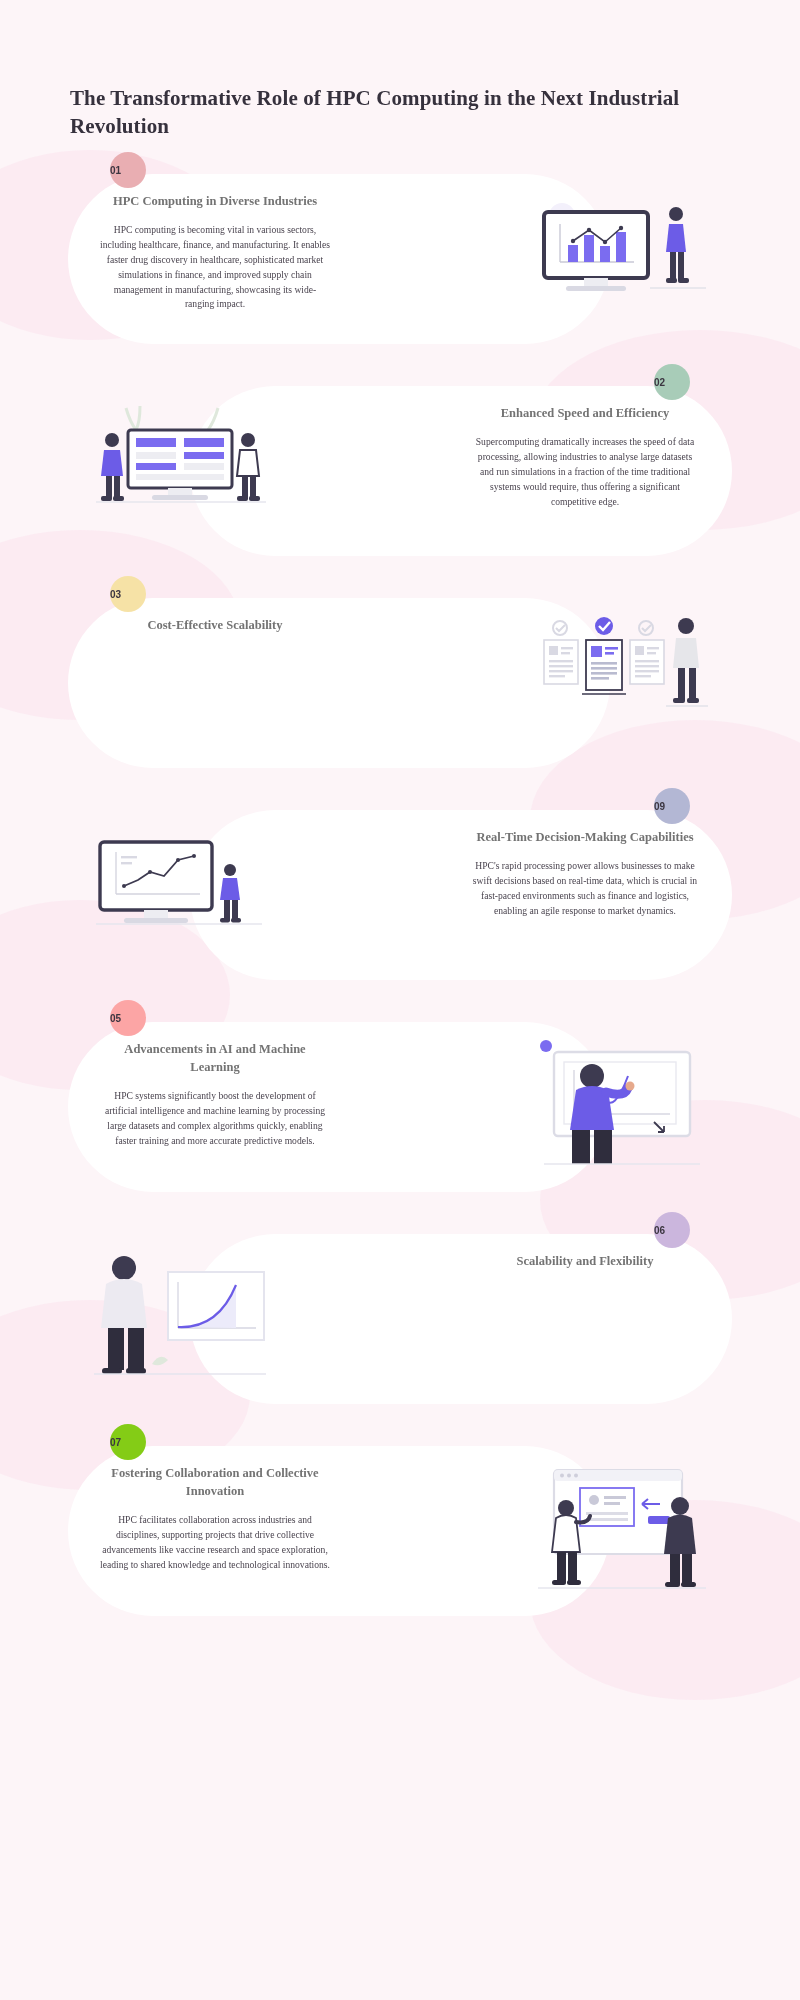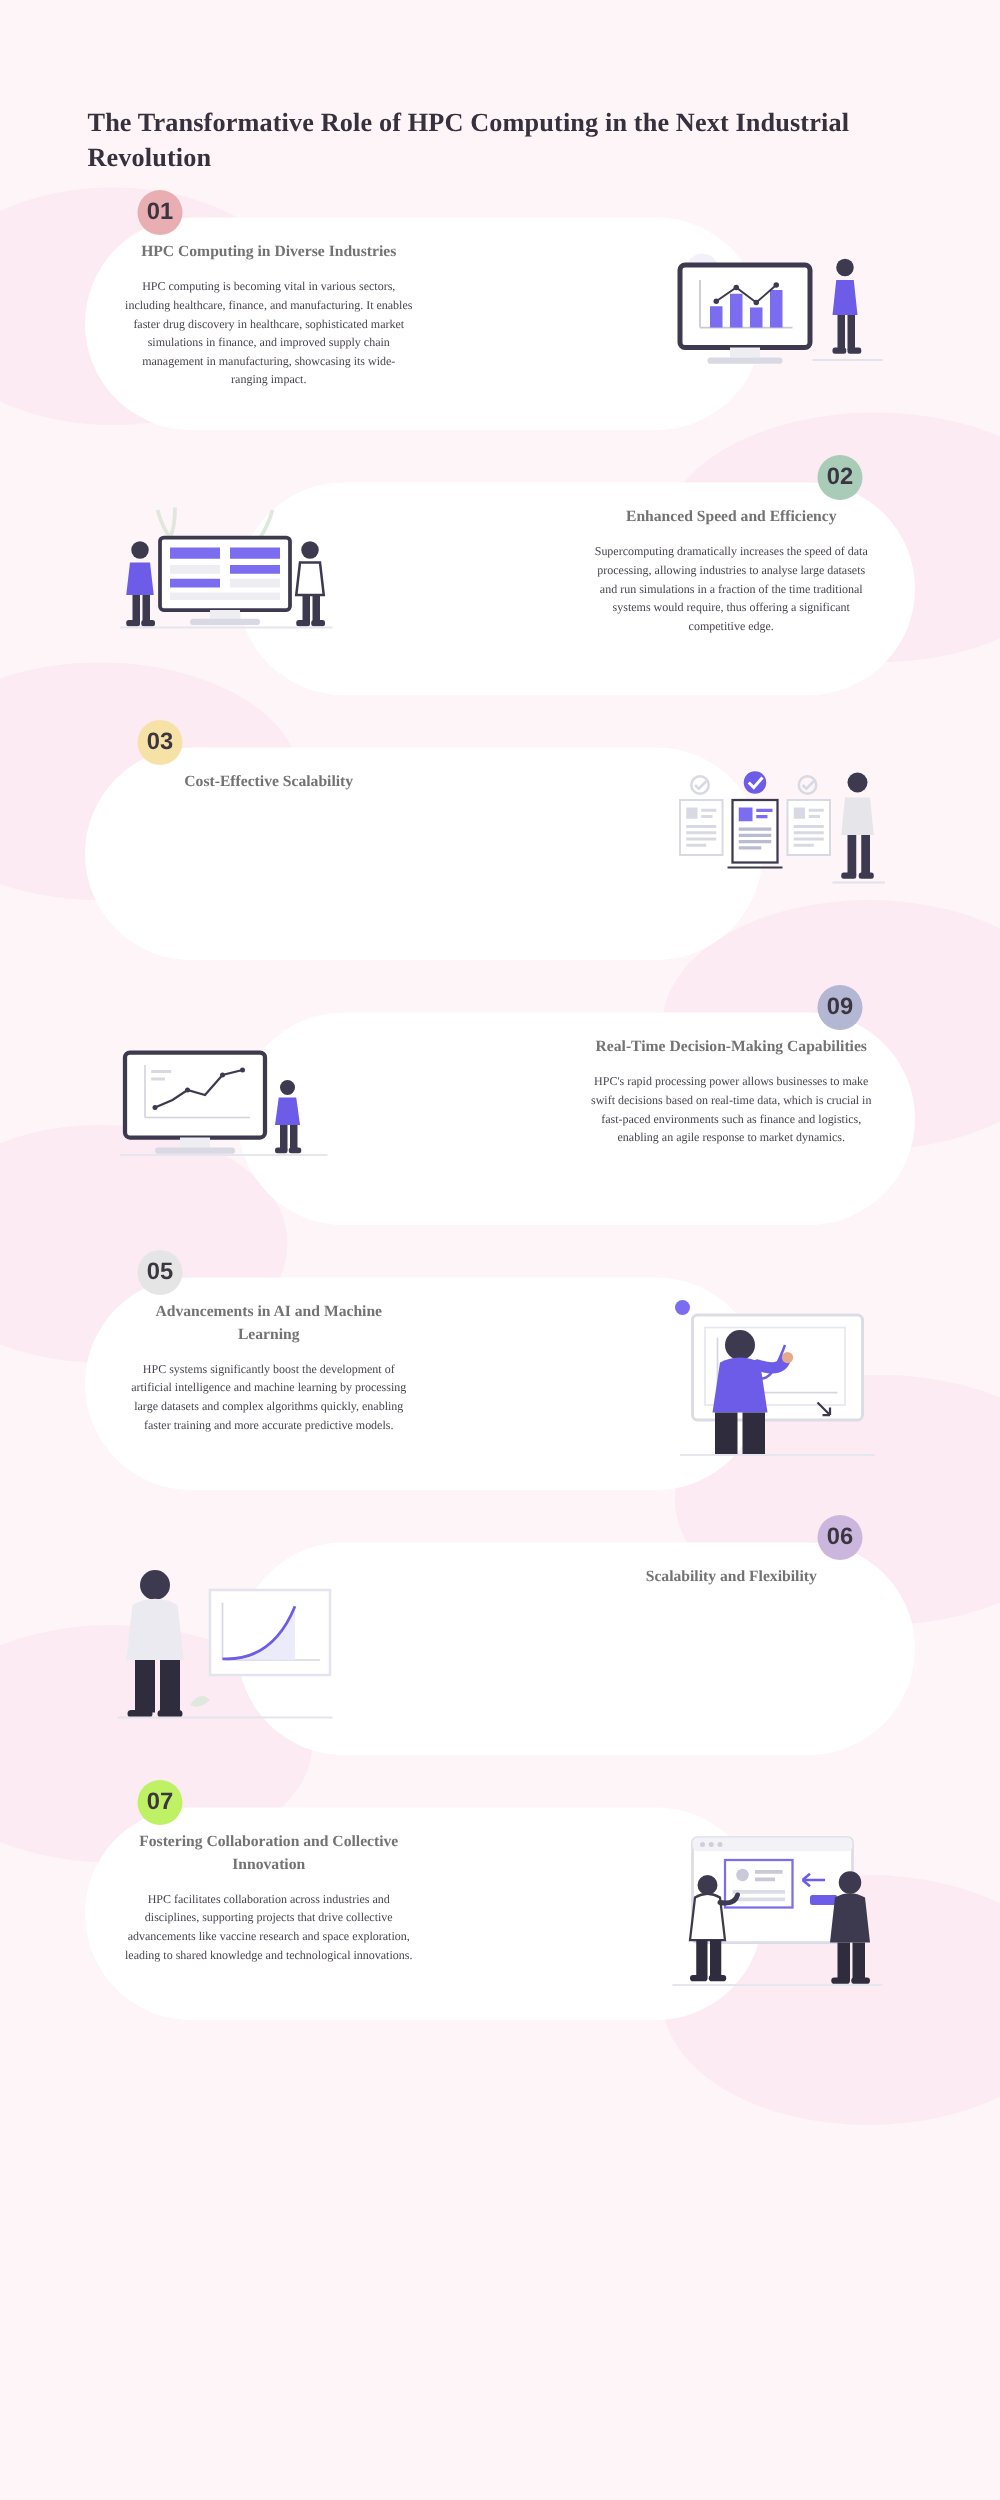--- a/index.html
+++ b/index.html
@@ -59,23 +59,23 @@
     top: 22px;
     height: 170px;
   }
   .card.left  { left: 68px;  right: 190px; }
   .card.right { left: 190px; right: 68px;  }
 
   .badge {
     position: absolute;
     width: 36px; height: 36px;
     border-radius: 50%;
-    display: flex; align-items: center; justify-content: center;
+    display: flex; align-items: center; 
     font-family: "Liberation Sans", sans-serif;
-    font-size: 19px;
+    font-size: 10px;
     font-weight: bold;
     color: #3b3540;
     top: 0;
     z-index: 5;
   }
   .badge.left  { left: 110px; }
   .badge.right { right: 110px; }
 
   .text-col {
     position: absolute;
@@ -285,21 +285,21 @@
   <path d="M133 54 h14 l3 22 h-20 z" fill="#6c5ce7"></path>
   <path d="M134 76 h6 v20 h-6 z M142 76 h6 v20 h-6 z" fill="#3d3a50"></path>
   <rect x="130" y="94" width="10" height="4.5" rx="2" fill="#3d3a50"></rect>
   <rect x="141" y="94" width="10" height="4.5" rx="2" fill="#3d3a50"></rect>
   <line x1="6" y1="100" x2="172" y2="100" stroke="#e6e6ee" stroke-width="1.6"></line>
 </svg>
     </div>
     </div>
     <div class="section" style="top: 1000px;">
     <div class="card left"></div>
-    <div class="badge left" style="background:#e5e5e5">
+    <div class="badge left" style="background:#fca5a5">
       <span>05</span>
     </div>
     <div class="text-col left">
       <div class="sec-title">Advancements in AI and Machine Learning</div>
       <div class="sec-body">HPC systems significantly boost the development of artificial intelligence and machine learning by processing large datasets and complex algorithms quickly, enabling faster training and more accurate predictive models.</div>
     </div>
     <div class="art right">
 
 <svg width="180" height="130" viewBox="0 0 180 130">
   <circle cx="16" cy="10" r="6" fill="#7b6cf0"></circle>
@@ -339,21 +339,21 @@
   <line x1="88" y1="34" x2="88" y2="80" stroke="#d6d6e2" stroke-width="1.3"></line>
   <line x1="88" y1="80" x2="166" y2="80" stroke="#d6d6e2" stroke-width="1.3"></line>
   <path d="M88 79 q40 2 58 -42 l0 43 z" fill="#ecebfa"></path>
   <path d="M88 79 q40 2 58 -42" fill="none" stroke="#6c5ce7" stroke-width="2.2"></path>
   <line x1="4" y1="126" x2="176" y2="126" stroke="#e4e4ee" stroke-width="1.6"></line>
 </svg>
     </div>
     </div>
     <div class="section" style="top: 1424px;">
     <div class="card left"></div>
-    <div class="badge left" style="background:#bef264">
+    <div class="badge left" style="background:#84cc16">
       <span>07</span>
     </div>
     <div class="text-col left">
       <div class="sec-title">Fostering Collaboration and Collective Innovation</div>
       <div class="sec-body">HPC facilitates collaboration across industries and disciplines, supporting projects that drive collective advancements like vaccine research and space exploration, leading to shared knowledge and technological innovations.</div>
     </div>
     <div class="art right">
 
 <svg width="180" height="130" viewBox="0 0 180 130">
   <rect x="24" y="10" width="128" height="84" rx="4" fill="#ffffff" stroke="#dcdce6" stroke-width="2.2"></rect>

